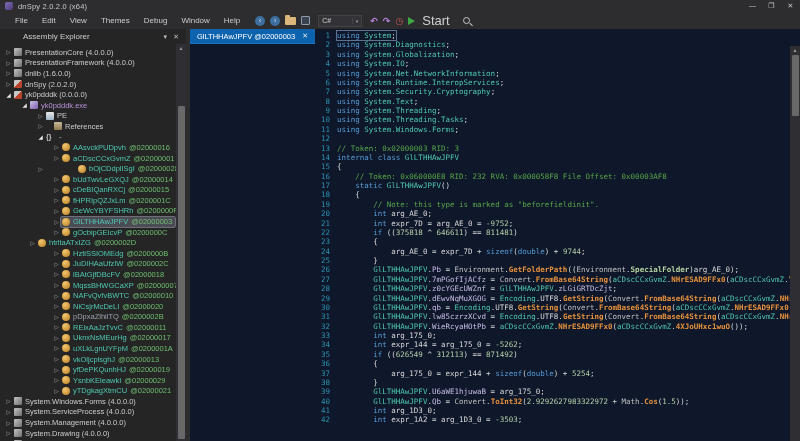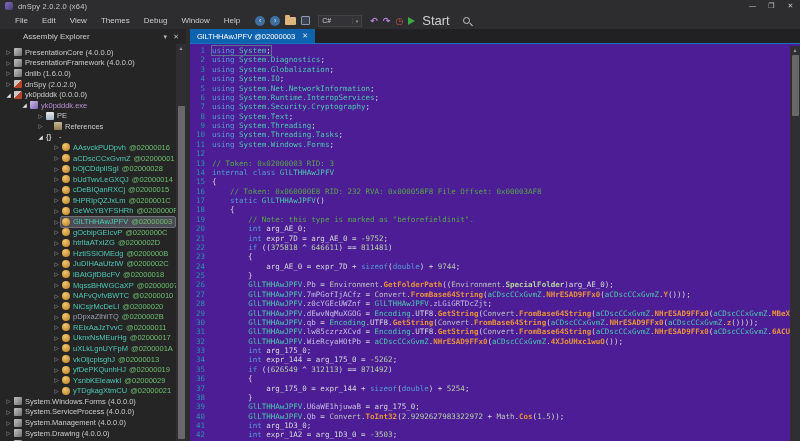--- a/index.html
+++ b/index.html
@@ -70,21 +70,21 @@
 
   
   .vscroll { position:absolute; top:0; bottom:0; width:10px; background:#2E2E33; }
   .sb-scroll { right:0; top:15px; }
   .sc-arrow { height:8px; color:#9A9A9A; font-size:5px; text-align:center; line-height:8px; }
   .sc-thumb { position:absolute; left:1.5px; right:1.5px; background:#686868; border-radius:1px; }
 
   .splitter { width:4px; background:#2D2D30; flex:none; }
 
   
-  .editor { flex:1; display:flex; flex-direction:column; min-width:0; background:#4c1d95; position:relative; }
+  .editor { flex:1; display:flex; flex-direction:row; min-width:0; background:#0f172a; position:relative; }
   .tabbar { height:15px; background:#212123; display:flex; border-bottom:1.5px solid #1673C1; }
   .tab { background:#0E63AE; color:#FFFFFF; font-size:7.5px; display:flex; align-items:center;
          padding:0 7px; gap:7px; }
   .tab-close { font-size:7px; color:#E6E6E6; }
   .code { flex:1; overflow:hidden; padding-top:2px; position:relative; }
   .cline { display:flex; height:9.39px; font-family:"DejaVu Sans Mono","Liberation Mono",monospace;
            font-size:7.5px; line-height:9.39px; white-space:pre; }
   .lno { width:22px; flex:none; text-align:right; padding-right:7px; color:#2B91AF; }
   .lcontent { display:inline-block; }
   .cline.boxed .lcontent { outline:1px solid #5B7290; }
@@ -225,21 +225,21 @@
             </span>
           </div>
           <div class="trow" style="padding-left: 52px;">
             <span class="texp">▷</span>
             <span class="twrap">
               <span class="tico ico-class"></span>
               <span class="tname">aCDscCCxGvmZ</span>
               <span class="taddr">@02000001</span>
             </span>
           </div>
-          <div class="trow" style="padding-left: 52px;">
+          <div class="trow" style="padding-left: 36px; gap: 32px;">
             <span class="texp">▷</span>
             <span class="twrap">
               <span class="tico ico-class"></span>
               <span class="tname">bOjCDdplISgI</span>
               <span class="taddr">@02000028</span>
             </span>
           </div>
           <div class="trow" style="padding-left: 52px;">
             <span class="texp">▷</span>
             <span class="twrap">
@@ -281,21 +281,21 @@
             </span>
           </div>
           <div class="trow" style="padding-left: 52px;">
             <span class="texp">▷</span>
             <span class="twrap">
               <span class="tico ico-class"></span>
               <span class="tname">gOcbipGEIcvP</span>
               <span class="taddr">@0200000C</span>
             </span>
           </div>
-          <div class="trow" style="padding-left: 52px;">
+          <div class="trow" style=" margin-left: 28px;">
             <span class="texp">▷</span>
             <span class="twrap">
               <span class="tico ico-class"></span>
               <span class="tname">htrltaATxIZG</span>
               <span class="taddr">@0200002D</span>
             </span>
           </div>
           <div class="trow" style="padding-left: 52px;">
             <span class="texp">▷</span>
             <span class="twrap">

